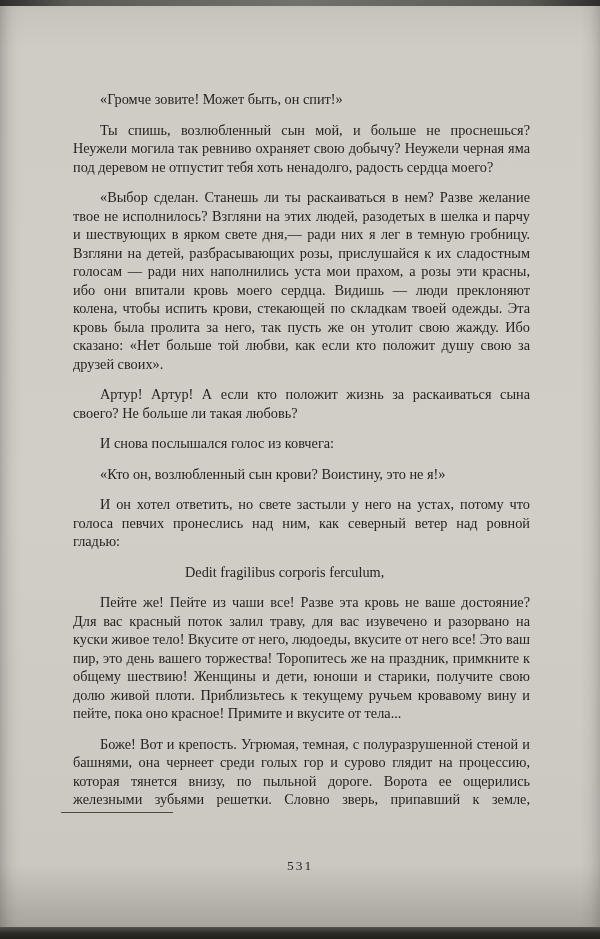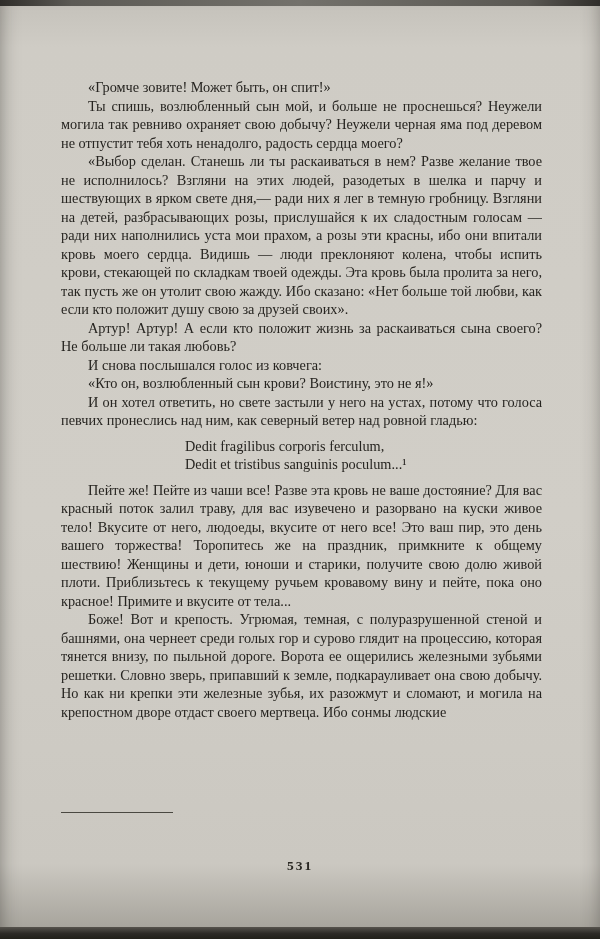--- a/index.html
+++ b/index.html
@@ -23,21 +23,21 @@
     position: absolute; bottom: 0; left: 0; right: 0; height: 12px;
     background: linear-gradient(180deg, #56534d, #2c2a26 55%, #21201a);
   }
   .text-block {
     position: absolute; left: 61px; top: 78px; width: 481px; height: 730px;
     overflow: hidden;
     font-size: 14.3px; line-height: 18.5px;
     color: #262420;
     text-align: justify;
   }
-  .text-block p { margin: 0; text-indent: 27px; }
+  .text-block p { margin: 12px; text-indent: 27px; }
   .verse {
     margin: 7px 0 7px 124px;
     text-align: left;
   }
   .footnote {
     position: absolute; left: 61px; top: 812px; width: 481px;
     font-size: 12.3px; line-height: 15.5px;
     color: #2a2823;
     text-align: left;
   }
@@ -45,40 +45,38 @@
     width: 112px; height: 0;
     border-top: 1px solid #4a4841;
     margin: 0 0 6px 0;
   }
   .footnote-line { padding-left: 30px; }
   .page-number {
     position: absolute; top: 858px; left: 0; width: 100%;
     text-align: center;
     font-size: 13.5px; letter-spacing: 2px;
     color: #2a2823;
-    font-weight: bold;
   }
 </style>
 </head>
 <body>
 
 <div class="page">
   <div class="edge-top"></div>
 
   <div class="text-block" id="text-block">
       <p>«Громче зовите! Может быть, он спит!»</p>
       <p>Ты спишь, возлюбленный сын мой, и больше не проснешься? Неужели могила так ревниво охраняет свою добычу? Неужели черная яма под деревом не отпустит тебя хоть ненадолго, радость сердца моего?</p>
       <p>«Выбор сделан. Станешь ли ты раскаиваться в нем? Разве желание твое не исполнилось? Взгляни на этих людей, разодетых в шелка и парчу и шествующих в ярком свете дня,— ради них я лег в темную гробницу. Взгляни на детей, разбрасывающих розы, прислушайся к их сладостным голосам — ради них наполнились уста мои прахом, а розы эти красны, ибо они впитали кровь моего сердца. Видишь — люди преклоняют колена, чтобы испить крови, стекающей по складкам твоей одежды. Эта кровь была пролита за него, так пусть же он утолит свою жажду. Ибо сказано: «Нет больше той любви, как если кто положит душу свою за друзей своих».</p>
       <p>Артур! Артур! А если кто положит жизнь за раскаиваться сына своего? Не больше ли такая любовь?</p>
       <p>И снова послышался голос из ковчега:</p>
       <p>«Кто он, возлюбленный сын крови? Воистину, это не я!»</p>
       <p>И он хотел ответить, но свете застыли у него на устах, потому что голоса певчих пронеслись над ним, как северный ветер над ровной гладью:</p>
       <div class="verse">
         <div>Dedit fragilibus corporis ferculum,</div>
-        <div>Dedit et tristibus sanguinis poculum...¹</div>
       </div>
       <p>Пейте же! Пейте из чаши все! Разве эта кровь не ваше достояние? Для вас красный поток залил траву, для вас изувечено и разорвано на куски живое тело! Вкусите от него, людоеды, вкусите от него все! Это ваш пир, это день вашего торжества! Торопитесь же на праздник, примкните к общему шествию! Женщины и дети, юноши и старики, получите свою долю живой плоти. Приблизьтесь к текущему ручьем кровавому вину и пейте, пока оно красное! Примите и вкусите от тела...</p>
       <p>Боже! Вот и крепость. Угрюмая, темная, с полуразрушенной стеной и башнями, она чернеет среди голых гор и сурово глядит на процессию, которая тянется внизу, по пыльной дороге. Ворота ее ощерились железными зубьями решетки. Словно зверь, припавший к земле, подкарауливает она свою добычу. Но как ни крепки эти железные зубья, их разожмут и сломают, и могила на крепостном дворе отдаст своего мертвеца. Ибо сонмы людские</p>
     </div>
 
   <div class="footnote">
     <div class="footnote-rule"></div>
     <div id="footnote-lines">
       </div>
   </div>

